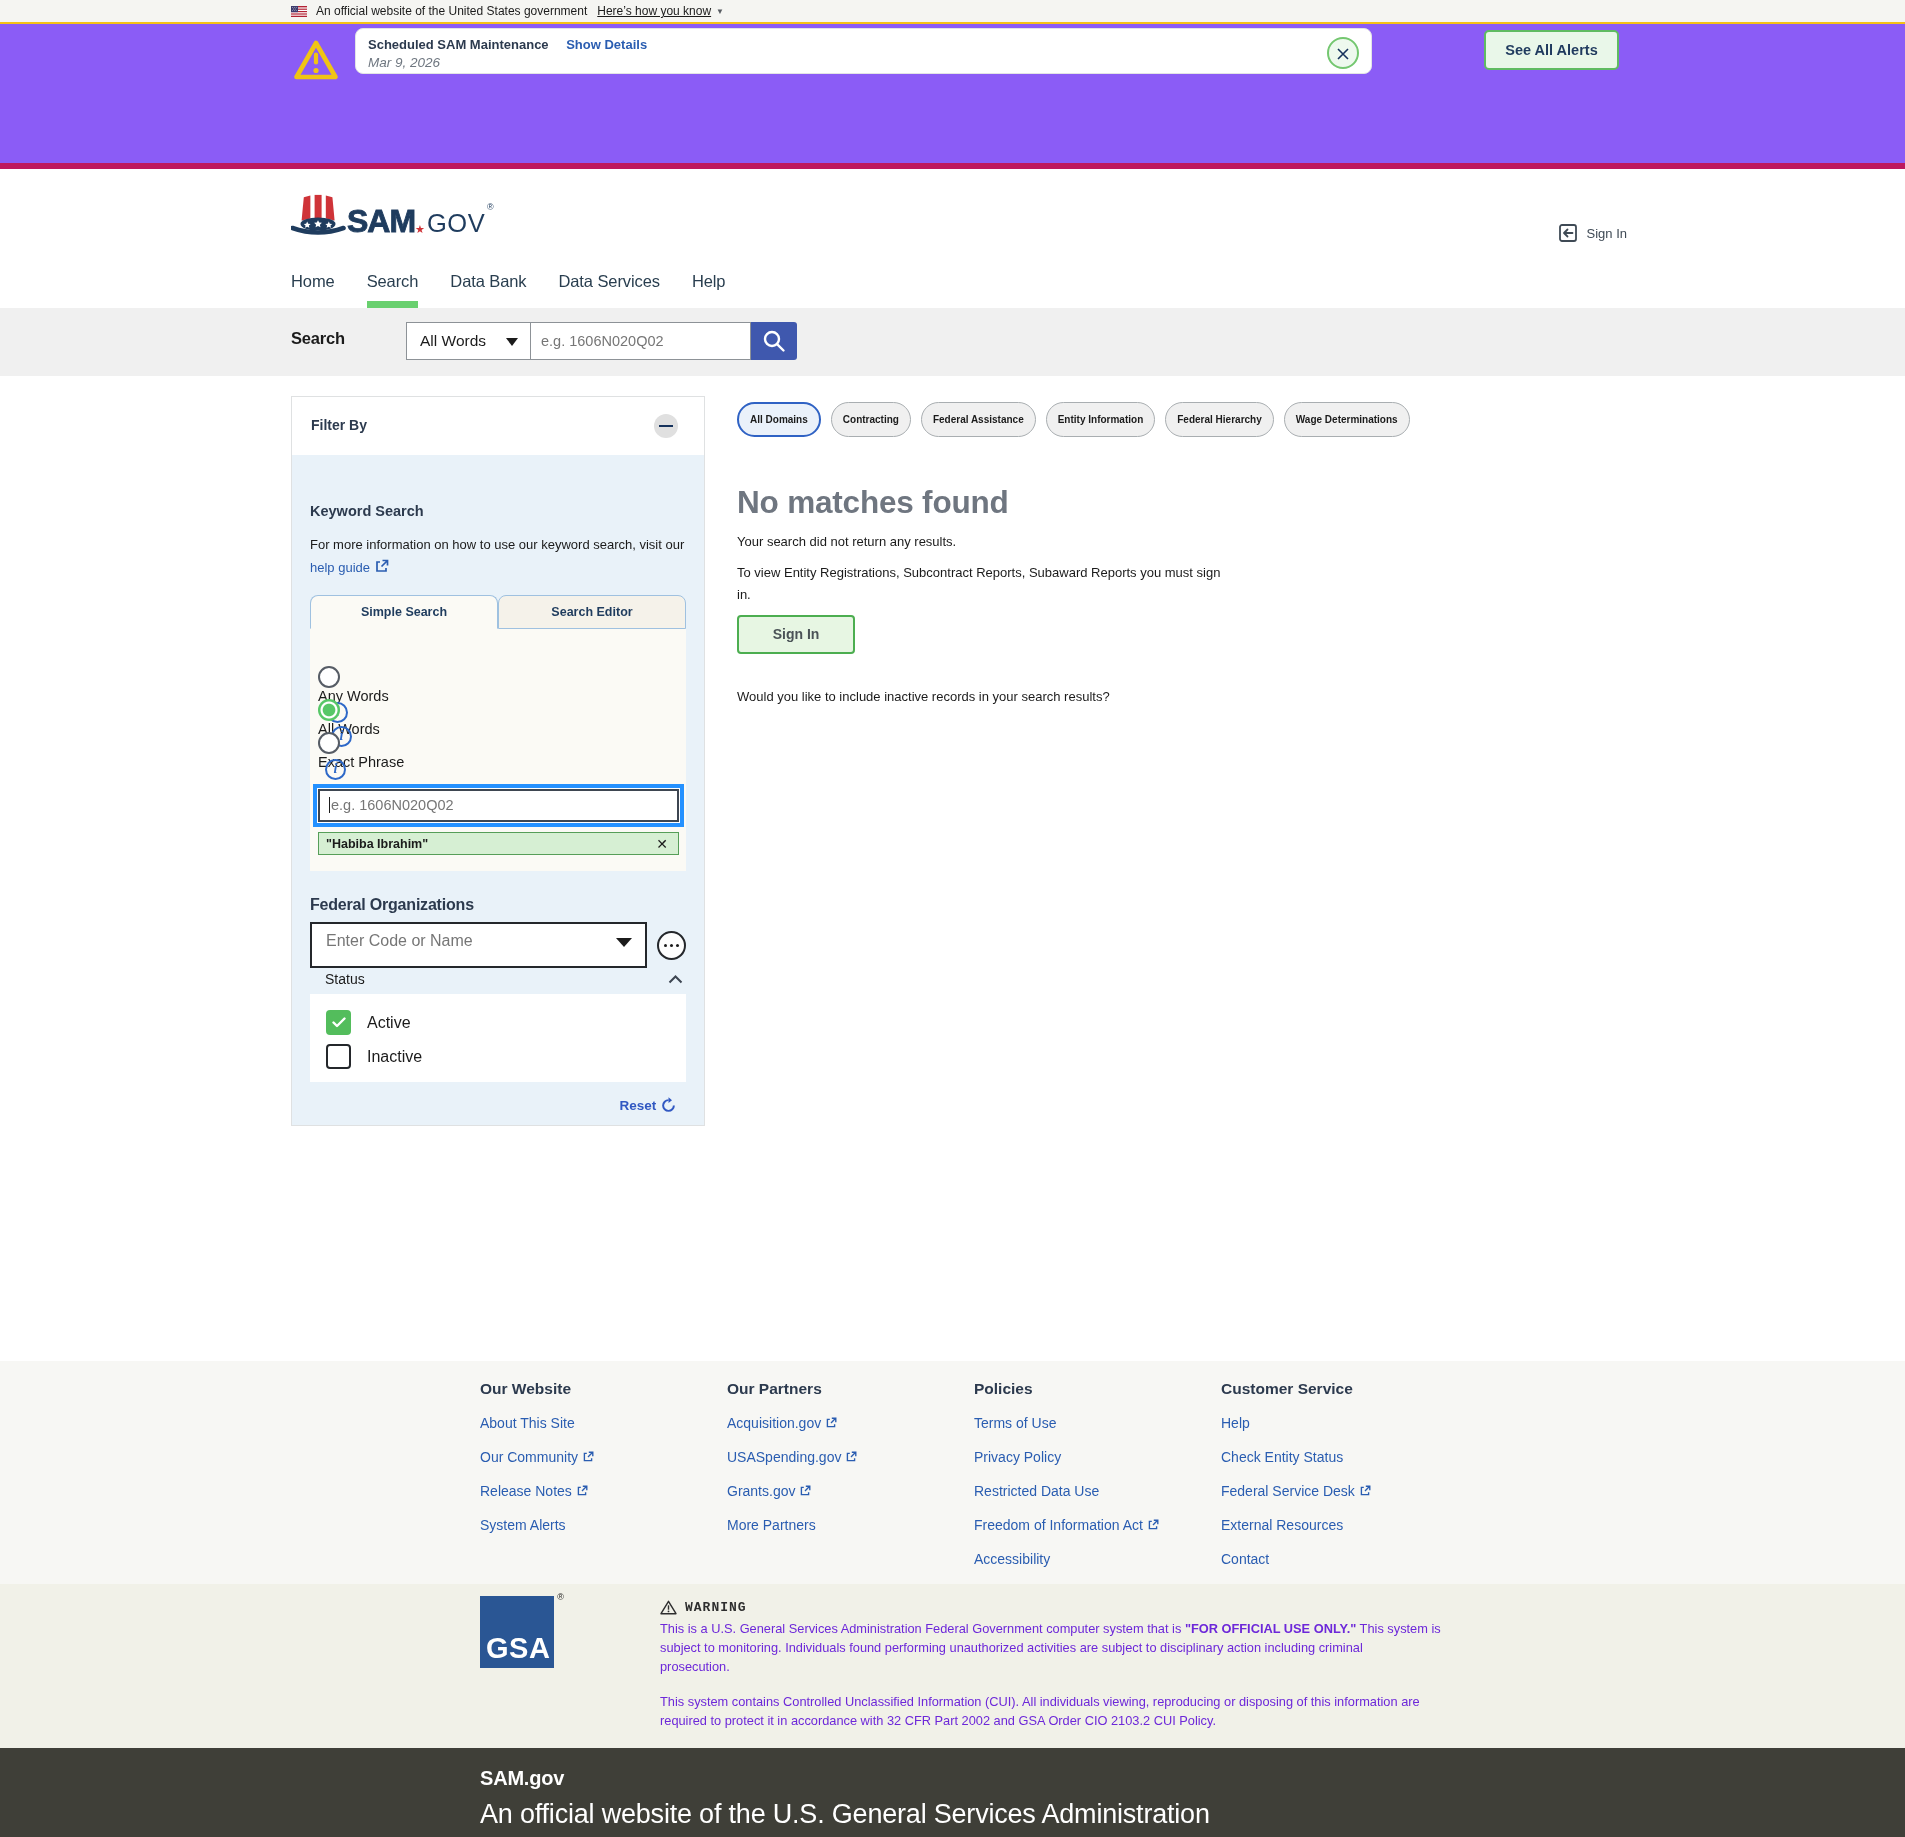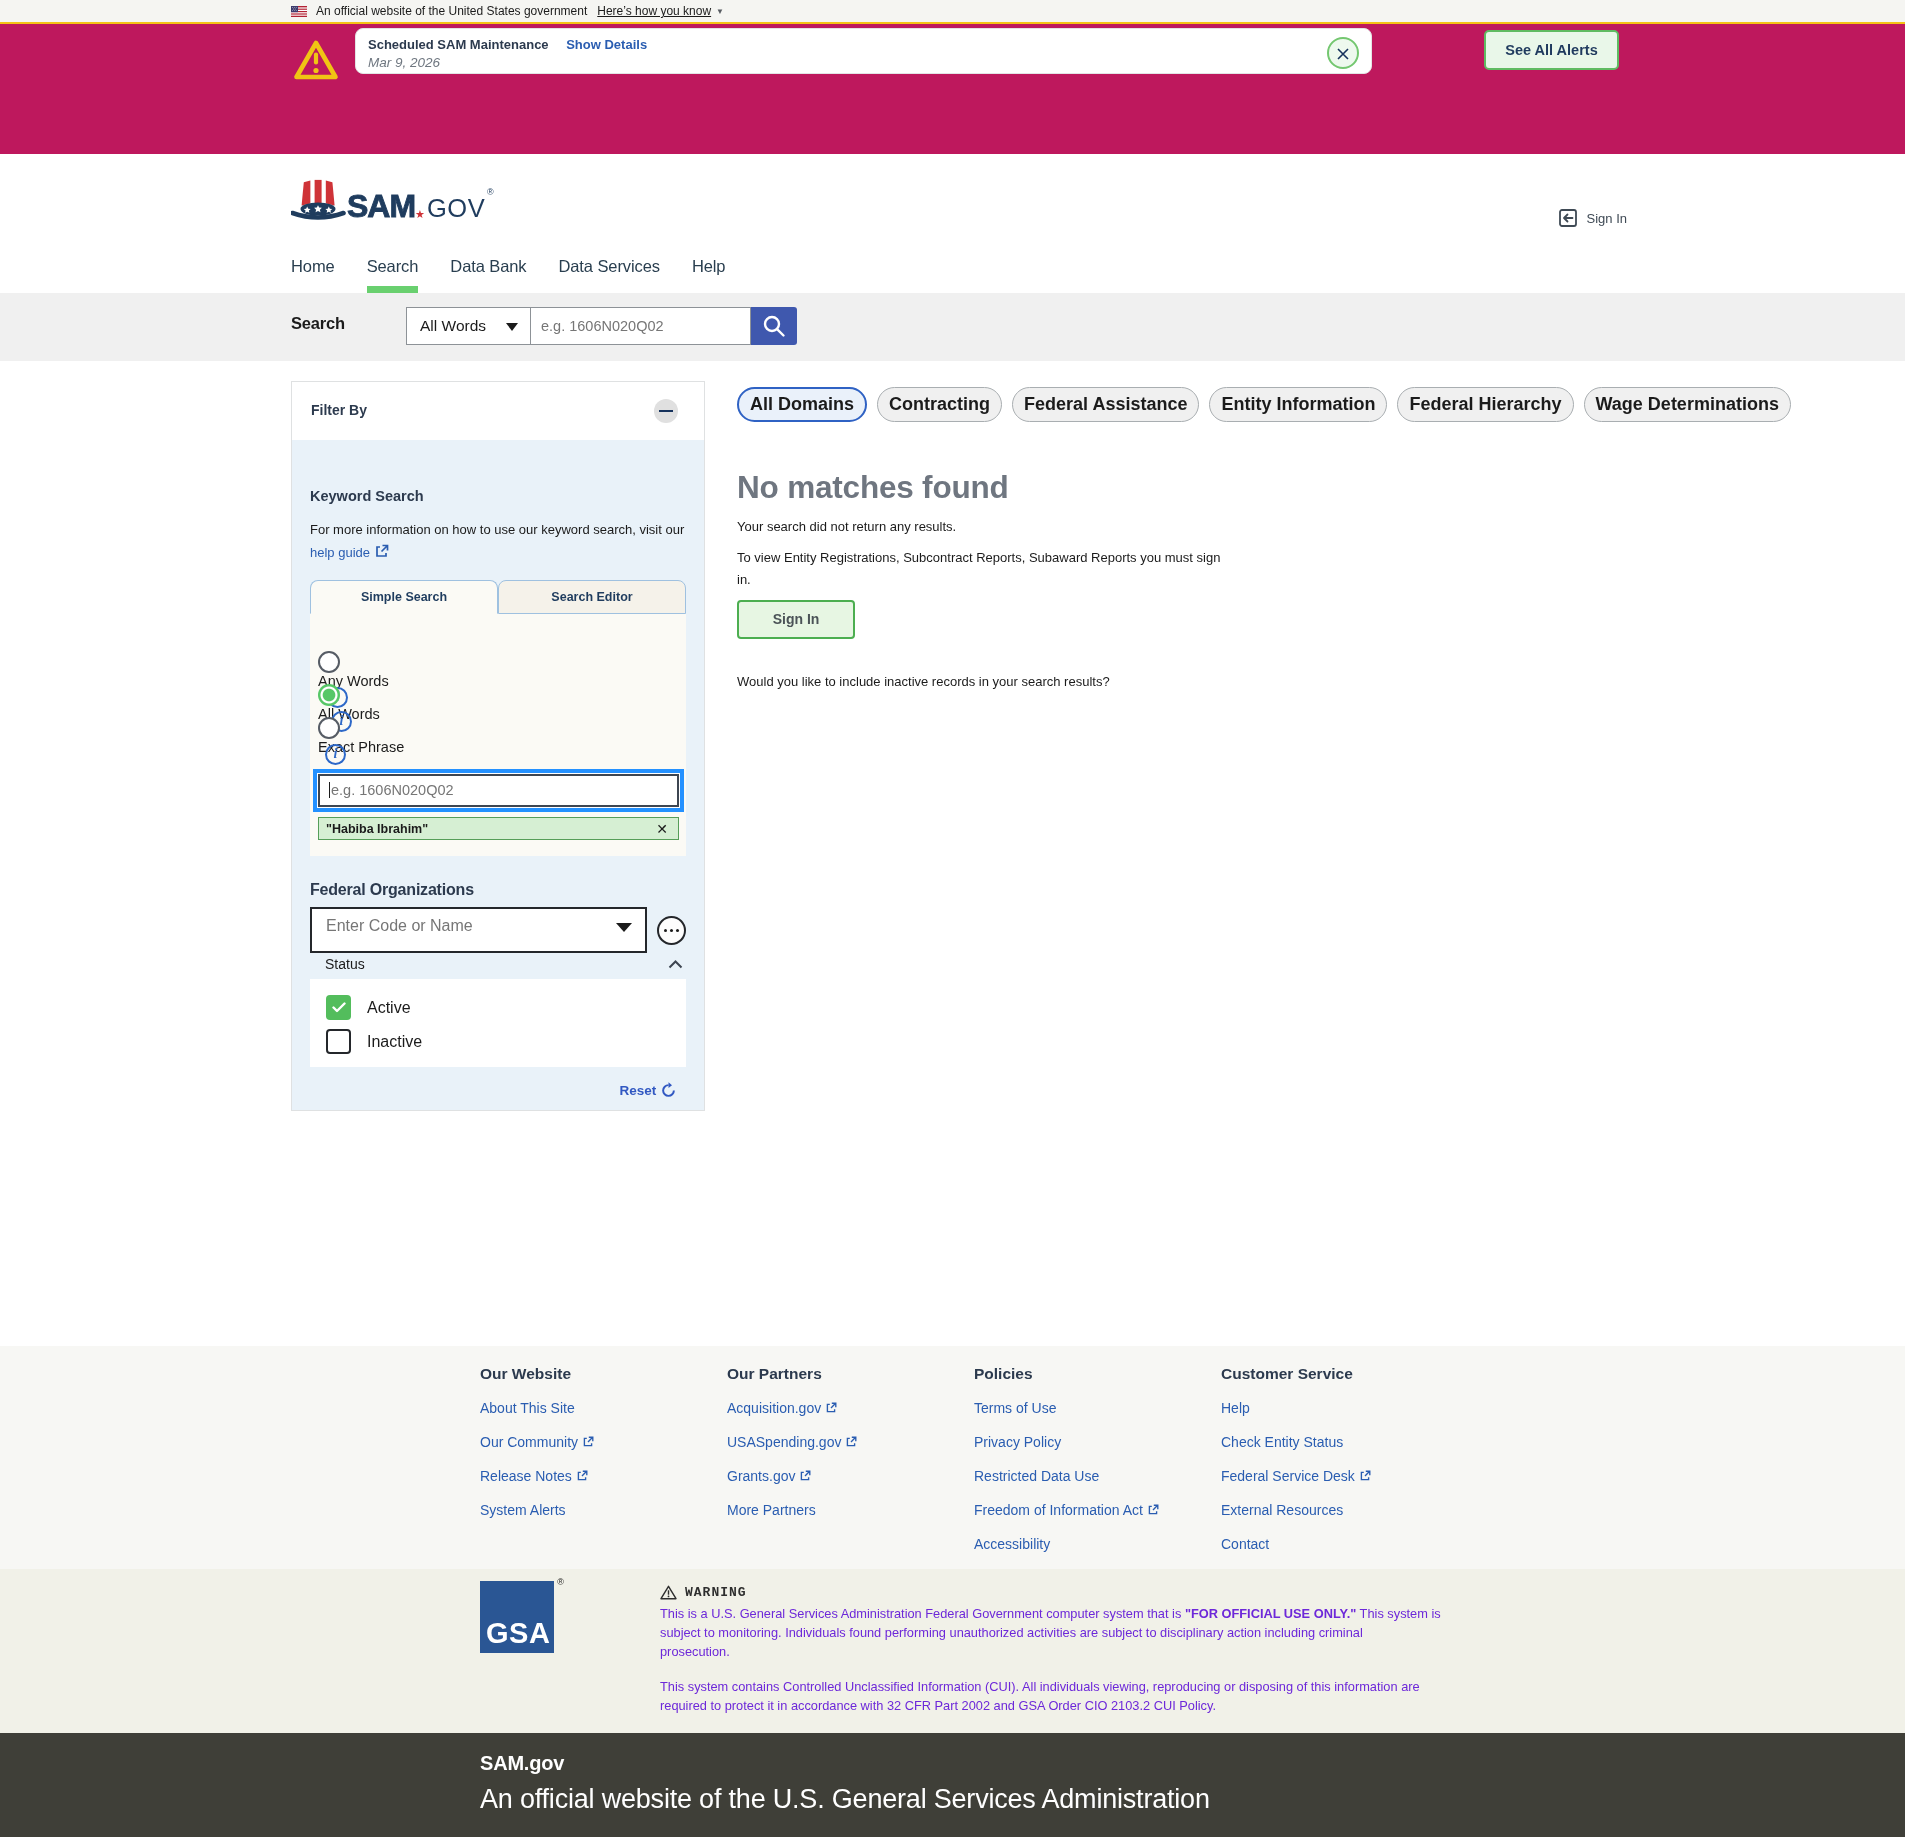--- a/index.html
+++ b/index.html
@@ -19,21 +19,21 @@
   height: 24px;
   border-bottom: 2px solid #f4c116;
   font-size: 12px; color: #1b1b1b;
 }
 .gov-banner .container { display:flex; align-items:center; height:22px; }
 .gov-banner .flag { margin-right: 9px; display:block; }
 .gov-banner .hkyk { color: #1b1b1b; text-decoration: underline; margin-left: 10px; }
 .gov-banner .chev { font-size: 8px; color:#585c62; margin-left:5px; }
 
 
-.alerts { background:#be185d; border-bottom: 4px solid #be185d; height: 130px; }
+.alerts { background:#8b5cf6; border-bottom: 6px solid #be185d; height: 145px; }
 .alerts .container { position: relative; height: 124px; }
 .warn-icon { position: absolute; left: 2px; top: 15px; }
 .alert-box {
   position: absolute; left: 64px; width: 1017px; height: 46px;
   border: 1px solid #e3e4e5; border-radius: 8px;
   padding: 7px 60px 0 12px; background:#fff;
 }
 .alert-box.b1 { top: 4px; }
 .alert-box.b2 { top: 70px; height: 45px; }
 .alert-title { font-size: 13px; font-weight: bold; color: #2c3a4e; line-height:18px; }
@@ -152,21 +152,21 @@
 .check-row span { font-size: 16px; color: #1b1b1b; }
 .reset-row { margin-top: 14px; text-align: right; padding-right: 9px; height:18px;}
 .reset-row a { color: #3158c2; font-size: 13.5px; font-weight: bold;}
 .filter-pad-bottom { height: 11px; }
 
 
 .results { margin-left: 32px; width: 880px; padding-top: 6px;}
 .pills { display: flex; }
 .pill {
   height: 35px; border-radius: 18px; background: #f0f0f0; border: 1px solid #a9aeb1;
-  font-size: 18px; font-weight: bold; color: #1b1b1b; white-space: nowrap;
+  font-size: 10px; font-weight: bold; color: #1b1b1b; white-space: nowrap;
   line-height: 33px; padding: 0 11px; margin-right: 10px;
 }
 .pill.active { background: #eaf1fa; border: 2px solid #2f62c4; color: #1b1b1b; line-height: 31px; }
 .nomatch { margin-top: 47px; font-size: 31.5px; font-weight: bold; color: #6f7680; letter-spacing:-0.2px;}
 .res-p1 { margin-top: 13px; font-size: 13px; color: #1b1b1b; }
 .res-p2 { margin-top: 13px; font-size: 13px; color: #1b1b1b; width: 487px; line-height: 21.5px; }
 .btn-green-light {
   display: inline-block; margin-top: 10px;
   width: 118px; height: 39px; background: #e7f6e3; border: 2px solid #4cae50; border-radius: 4px;
   font-size: 14px; font-weight: bold; color: #4b5357; line-height: 35px; text-align: center;

